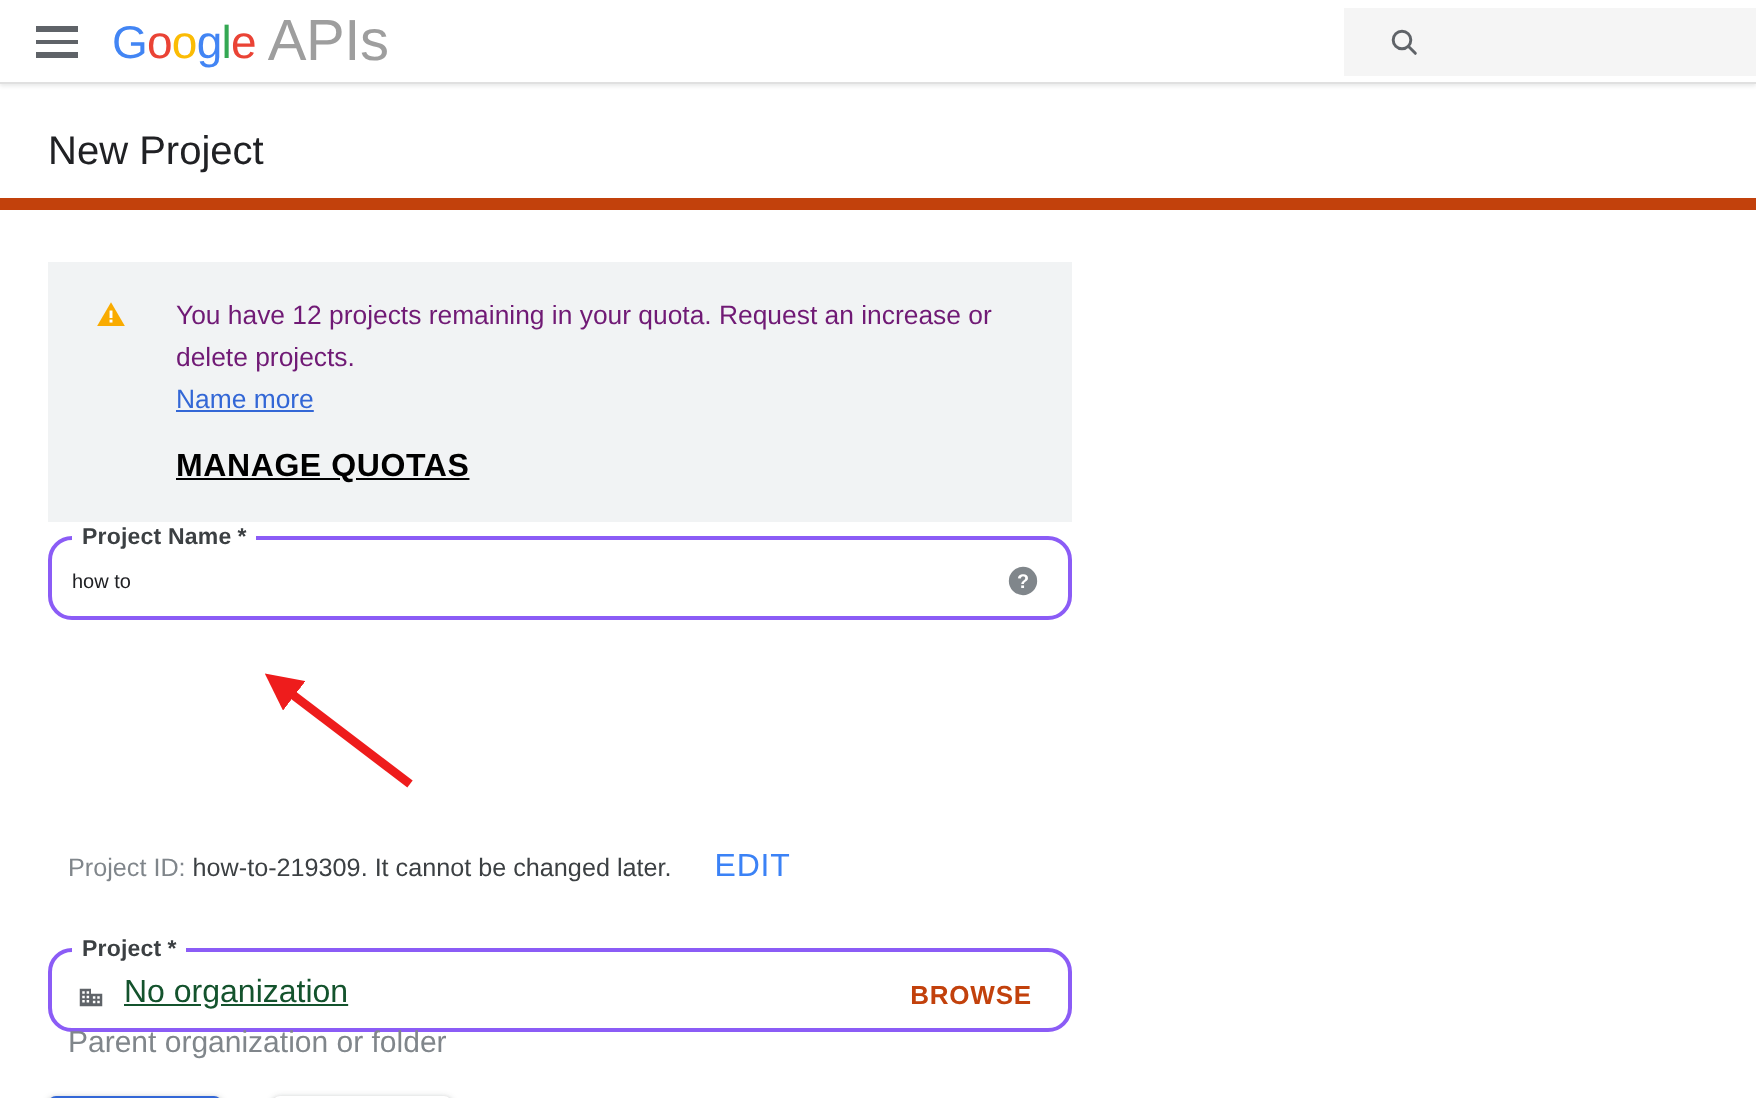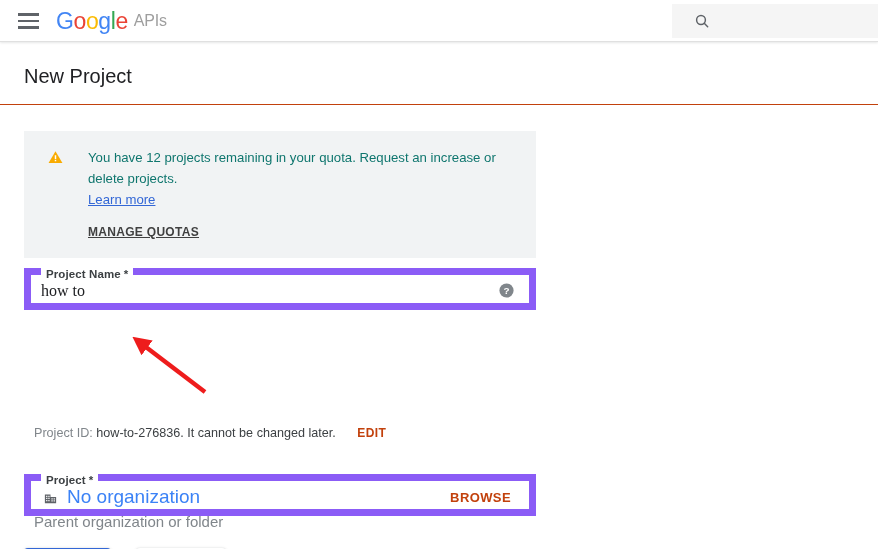--- a/index.html
+++ b/index.html
@@ -63,21 +63,21 @@
     font-size: 23px;
     letter-spacing: -0.4px;
     font-weight: 400;
     line-height: 26px;
   }
   .brand .logo .b { color: #4285F4; }
   .brand .logo .r { color: #EA4335; }
   .brand .logo .y { color: #FBBC05; }
   .brand .logo .g { color: #34A853; }
   .brand .apis {
-    font-size: 16px;
+    font-size: 29px;
     color: #9e9e9e;
     margin-left: 6px;
     font-weight: 400;
     line-height: 26px;
     letter-spacing: -0.2px;
   }
 
   .searchbox {
     position: absolute;
     left: 672px;
@@ -110,21 +110,21 @@
   }
   .searchbox input::placeholder { color: #9aa0a6; }
 
   
   .page-header {
     position: absolute;
     left: 0; top: 42px;
     width: 878px;
     height: 63px;
     background: #ffffff;
-    border-bottom: 1px solid #c2410c;
+    border-bottom: 6px solid #c2410c;
   }
   .page-title {
     position: absolute;
     left: 24px;
     top: 22px;
     font-size: 20px;
     font-weight: 400;
     color: #202124;
     letter-spacing: 0;
     line-height: 24px;
@@ -158,52 +158,52 @@
     display: flex;
     justify-content: center;
   }
   .banner .banner-body {
     margin-left: 22px;
     flex: 1;
   }
   .banner .banner-text {
     font-size: 13.2px;
     line-height: 21px;
-    color: #0f766e;
+    color: #701a75;
     max-width: 410px;
   }
   .banner .learn-more {
     display: inline-block;
     margin-top: 1px;
     font-size: 13.2px;
     line-height: 20px;
     color: #3367d6;
     text-decoration: underline;
     cursor: pointer;
   }
   .banner .manage-quotas {
     display: inline-block;
     margin-top: 15px;
-    font-size: 12px;
+    font-size: 16px;
     font-weight: 700;
     letter-spacing: 0.3px;
-    color: #404040;
+    color: #000000;
     text-decoration: underline;
     cursor: pointer;
     text-align: center;
   }
 
   
   .field {
     position: absolute;
     left: 24px;
     width: 512px;
     height: 42px;
-    border: 7px solid #8b5cf6;
-    border-radius: 0;
+    border: 2px solid #8b5cf6;
+    border-radius: 12px;
     background: #ffffff;
     display: flex;
     align-items: center;
   }
   .field .flabel {
     position: absolute;
     left: 10px;
     top: -8px;
     background: #ffffff;
     padding: 0 5px;
@@ -219,23 +219,23 @@
     color: #3c4043;
     margin-left: 3px;
   }
 
   #project-name-field { top: 163px; }
   #project-name-field input {
     flex: 1;
     border: none;
     outline: none;
     background: transparent;
-    font-size: 16px;
+    font-size: 10px;
     color: #202124;
-    font-family: Liberation Serif, serif;
+    font-family: Liberation Sans, sans-serif;
     padding: 0 0 0 10px;
     margin-top: 4px;
     height: 24px;
   }
   #project-name-field input::placeholder { color: #9aa0a6; }
   .help-icon-wrap {
     margin-right: 14px;
     margin-top: 3px;
     display: flex;
     align-items: center;
@@ -246,42 +246,43 @@
     position: absolute;
     left: 34px;
     top: 320px;
     font-size: 12.6px;
     line-height: 17px;
     white-space: nowrap;
   }
   .project-id-row .pid-label { color: #80868b; }
   .project-id-row .pid-value { color: #3c4043; }
   .project-id-row .edit-link {
-    color: #c2410c;
-    font-weight: 700;
+    color: #3b82f6;
+    font-weight: 400;
     letter-spacing: 0.4px;
     margin-left: 18px;
     cursor: pointer;
-    font-size: 12px;
+    font-size: 16px;
   }
 
   #location-field { top: 369px; }
   .org-icon-wrap {
     margin-left: 12px;
     margin-top: 4px;
     display: flex;
     align-items: center;
   }
   .loc-value {
     flex: 1;
-    font-size: 19px;
-    color: #3b82f6;
+    font-size: 16px;
+    color: #14532d;
     margin-left: 9px;
     margin-top: 4px;
     line-height: 20px;
+    text-decoration: underline;
   }
   .browse-link {
     margin-right: 18px;
     margin-top: 4px;
     font-size: 13px;
     font-weight: 700;
     letter-spacing: 0.4px;
     color: #c2410c;
     cursor: pointer;
   }
@@ -374,41 +375,41 @@
   <div class="banner">
     <div class="warn-icon">
       <svg width="17" height="16" viewBox="0 0 24 24" fill="#F9AB00">
         <path d="M12 3.2 L22.4 21 L1.6 21 Z"></path>
         <rect x="10.9" y="9.4" width="2.2" height="5.6" fill="#ffffff"></rect>
         <rect x="10.9" y="16.2" width="2.2" height="2.2" fill="#ffffff"></rect>
       </svg>
     </div>
     <div class="banner-body">
       <div class="banner-text">You have 12 projects remaining in your quota. Request an increase or delete projects.</div>
-      <a class="learn-more">Learn more</a>
+      <a class="learn-more">Name more</a>
       <div><a class="manage-quotas">MANAGE QUOTAS</a></div>
     </div>
   </div>
 
   <div class="field" id="project-name-field">
     <div class="flabel">
       <span>Project Name</span><span class="star">*</span>
     </div>
     <input type="text" value="how to" style="">
     <span class="help-icon-wrap">
       <svg width="17" height="17" viewBox="0 0 24 24">
         <circle cx="12" cy="12" r="10" fill="#80868b"></circle>
         <text x="12" y="17" font-family="Liberation Sans, sans-serif" font-size="14" font-weight="bold" fill="#ffffff" text-anchor="middle">?</text>
       </svg>
     </span>
   </div>
 
   <div class="project-id-row">
     <span class="pid-label">Project ID:</span>
-    <span class="pid-value">how-to-276836. It cannot be changed later.</span>
+    <span class="pid-value">how-to-219309. It cannot be changed later.</span>
     <span class="edit-link">EDIT</span>
   </div>
 
   <div class="field" id="location-field">
     <div class="flabel">
       <span>Project</span><span class="star">*</span>
     </div>
     <span class="org-icon-wrap">
       <svg width="15" height="15" viewBox="0 0 24 24" fill="#5f6368">
         <path d="M3 21V7h9v4h9v10H3z M5 9v2h2V9H5z M8.5 9v2h2V9h-2z M5 12.5v2h2v-2H5z M8.5 12.5v2h2v-2h-2z M5 16v2h2v-2H5z M8.5 16v2h2v-2h-2z M13.5 13v2h2v-2h-2z M17 13v2h2v-2h-2z M13.5 16.5v2h2v-2h-2z M17 16.5v2h2v-2h-2z"></path>

